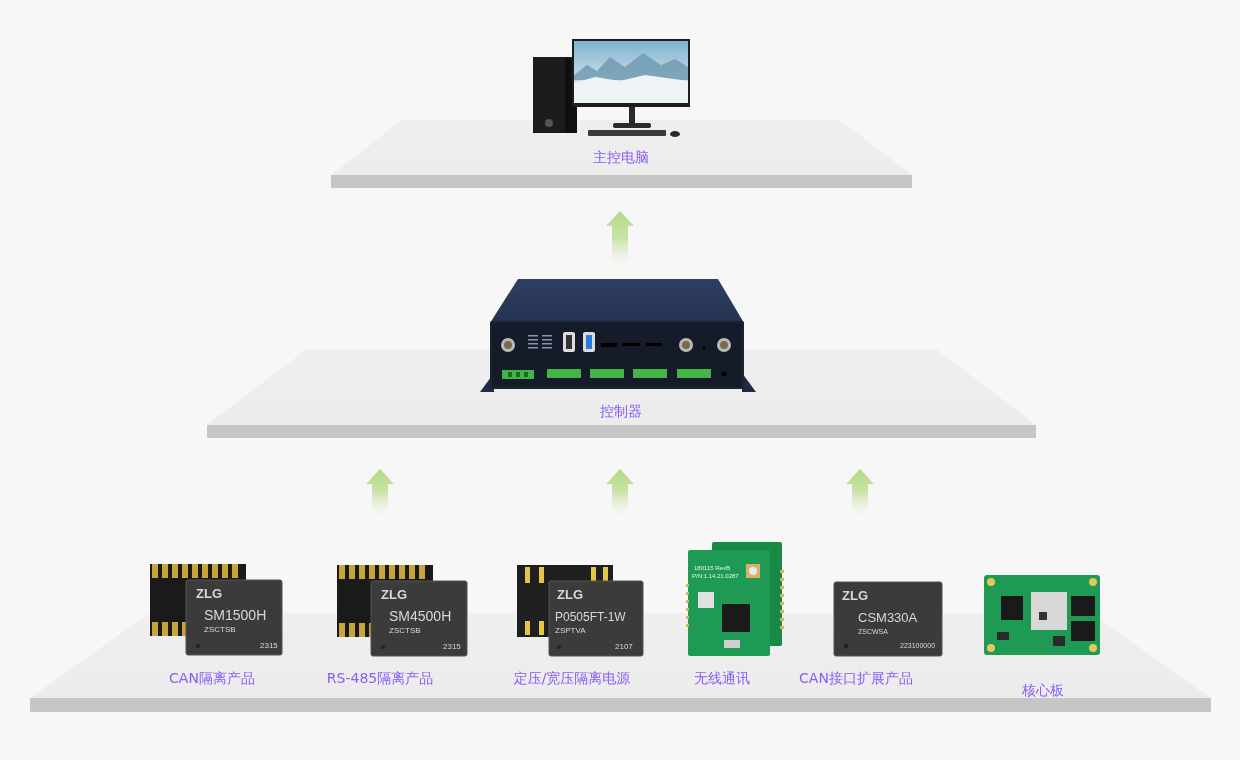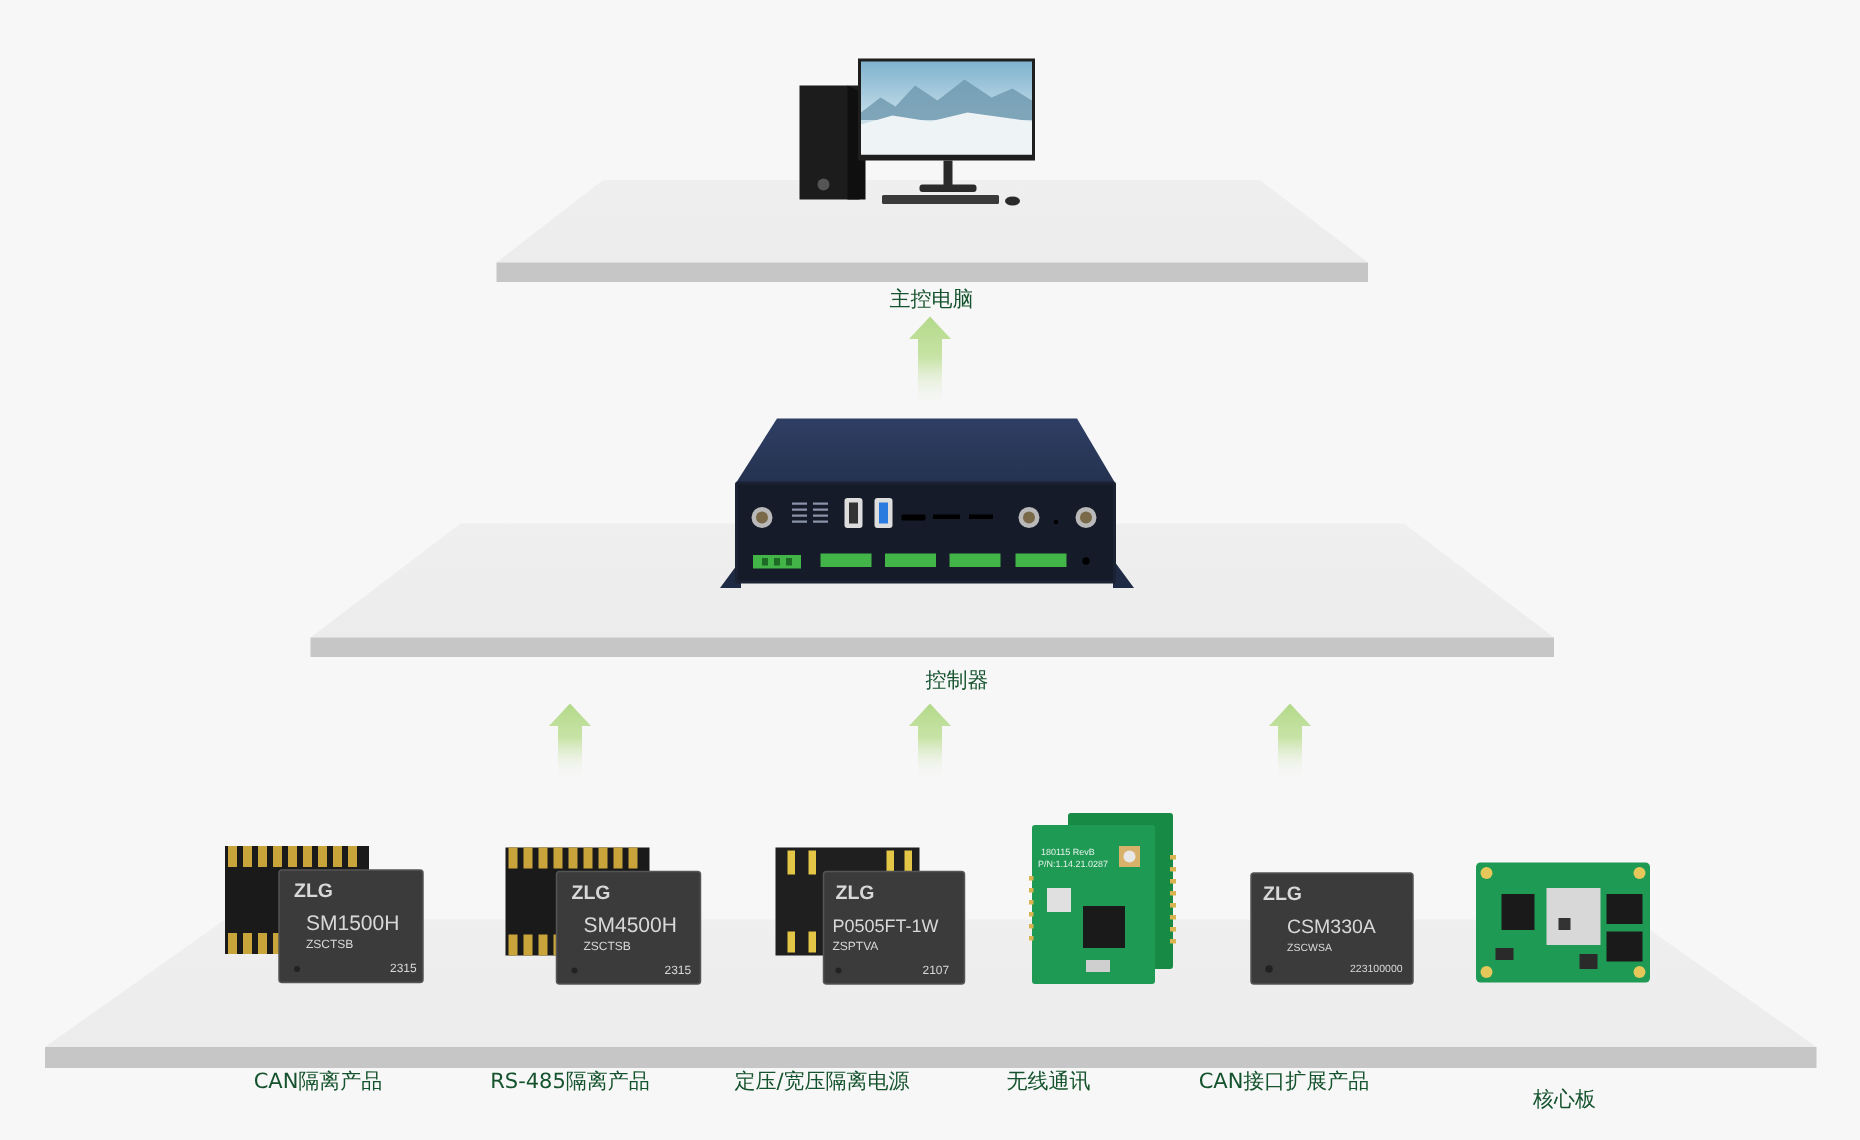--- a/index.html
+++ b/index.html
@@ -1,20 +1,20 @@
 <!DOCTYPE html>
 <html><head>
 <meta charset="utf-8">
 <style>
   html, body { margin:0; padding:0; }
   body { width:1240px; height:760px; background:#f7f7f7; position:relative; overflow:hidden;
          font-family:"DejaVu Sans","Liberation Sans",sans-serif; }
   .abs { position:absolute; }
   svg { display:block; }
-  .label { position:absolute; font-size:14px; color:#14532d; text-align:center; white-space:nowrap; transform:translateX(-50%);margin-top:42px; }
+  .label { position:absolute; font-size:14px; color:#8b5cf6; text-align:center; white-space:nowrap; transform:translateX(-50%); }
   .chip-text { font-family:"Liberation Sans",sans-serif; fill:#d8d8d8; }
 </style>
 </head>
 <body>
 
 <svg class="abs" style="left:0;top:0" width="1240" height="760">
   <defs>
     <linearGradient id="arrowGrad" x1="0" y1="0" x2="0" y2="1">
       <stop offset="0" stop-color="#b3d98a"></stop>
       <stop offset="0.45" stop-color="#c8e3a6"></stop>
@@ -132,21 +132,21 @@
     <rect x="155" y="92" width="34" height="9"></rect>
     <rect x="199" y="92" width="34" height="9"></rect>
   </g>
   <g fill="#1d6b24">
     <rect x="30" y="95" width="4" height="5"></rect>
       <rect x="38" y="95" width="4" height="5"></rect>
       <rect x="46" y="95" width="4" height="5"></rect>
   </g>
   <circle cx="246" cy="97" r="2.5" fill="#000"></circle>
 </svg>
-<div class="label" style="left:638px;top:403px">控制器</div>
+<div class="label" style="left:621px;top:403px">控制器</div>
 
 <svg class="abs" style="left:148;top:562" width="136" height="95">
   <rect x="2" y="2" width="96" height="72" fill="#1a1a1a"></rect>
   <g fill="#c9a43a">
     <rect x="4" y="2" width="6" height="14"></rect>
       <rect x="14" y="2" width="6" height="14"></rect>
       <rect x="24" y="2" width="6" height="14"></rect>
       <rect x="34" y="2" width="6" height="14"></rect>
       <rect x="44" y="2" width="6" height="14"></rect>
       <rect x="54" y="2" width="6" height="14"></rect>
@@ -203,21 +203,21 @@
     <rect x="10" y="58" width="5" height="14"></rect>
       <rect x="24" y="58" width="5" height="14"></rect>
   </g>
   <rect x="34" y="18" width="94" height="75" rx="2" fill="#3b3b3b" stroke="#555" stroke-width="1"></rect>
   <text x="42" y="36" class="chip-text" font-size="13" font-weight="bold">ZLG</text>
   <text x="40" y="58" class="chip-text" font-size="12">P0505FT-1W</text>
   <text x="40" y="70" class="chip-text" font-size="8">ZSPTVA</text>
   <text x="100" y="86" class="chip-text" font-size="8">2107</text>
   <circle cx="44" cy="84" r="2" fill="#222"></circle>
 </svg>
-<div class="label" style="left:548px;top:670px">定压/宽压隔离电源</div>
+<div class="label" style="left:572px;top:670px">定压/宽压隔离电源</div>
 
 <svg class="abs" style="left:686;top:540" width="100" height="118">
   <rect x="26" y="2" width="70" height="104" rx="2" fill="#178a46"></rect>
   <g fill="#d9b451">
       <rect x="94" y="30" width="4" height="3"></rect>
       <rect x="94" y="38" width="4" height="3"></rect>
       <rect x="94" y="46" width="4" height="3"></rect>
       <rect x="94" y="54" width="4" height="3"></rect>
       <rect x="94" y="62" width="4" height="3"></rect>
       <rect x="94" y="70" width="4" height="3"></rect>
@@ -234,21 +234,21 @@
   <rect x="38" y="100" width="16" height="8" fill="#cfcfcf"></rect>
   <g fill="#d9b451">
       <rect x="0" y="44" width="3" height="3"></rect>
       <rect x="0" y="52" width="3" height="3"></rect>
       <rect x="0" y="60" width="3" height="3"></rect>
       <rect x="0" y="68" width="3" height="3"></rect>
       <rect x="0" y="76" width="3" height="3"></rect>
       <rect x="0" y="84" width="3" height="3"></rect>
     </g>
 </svg>
-<div class="label" style="left:699px;top:670px">无线通讯</div>
+<div class="label" style="left:722px;top:670px">无线通讯</div>
 
 <svg class="abs" style="left:832;top:580" width="112" height="78">
   <rect x="2" y="2" width="108" height="74" rx="2" fill="#3b3b3b" stroke="#555" stroke-width="1"></rect>
   <text x="10" y="20" class="chip-text" font-size="13" font-weight="bold">ZLG</text>
   <text x="26" y="42" class="chip-text" font-size="13">CSM330A</text>
   <text x="26" y="54" class="chip-text" font-size="7">ZSCWSA</text>
   <text x="68" y="68" class="chip-text" font-size="7">223100000</text>
   <circle cx="14" cy="66" r="2.5" fill="#222"></circle>
 </svg>
 <div class="label" style="left:856px;top:670px">CAN接口扩展产品</div>

